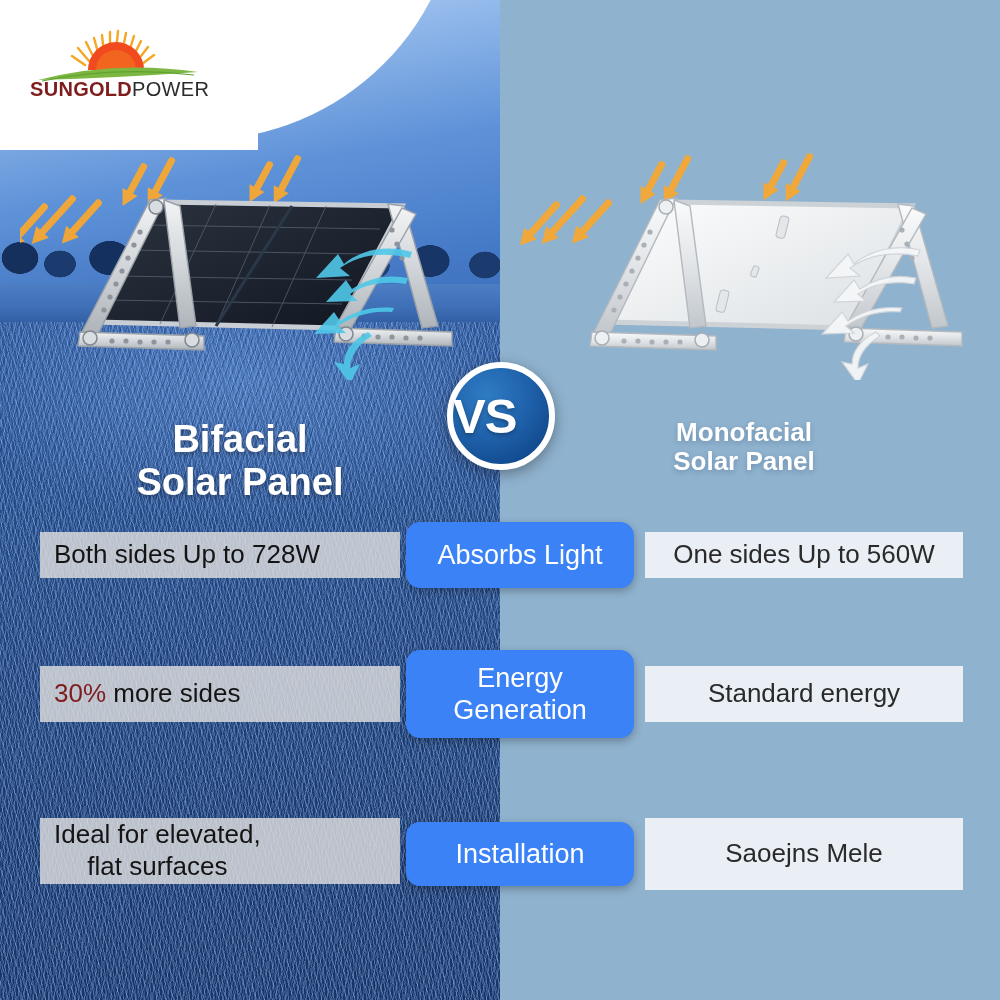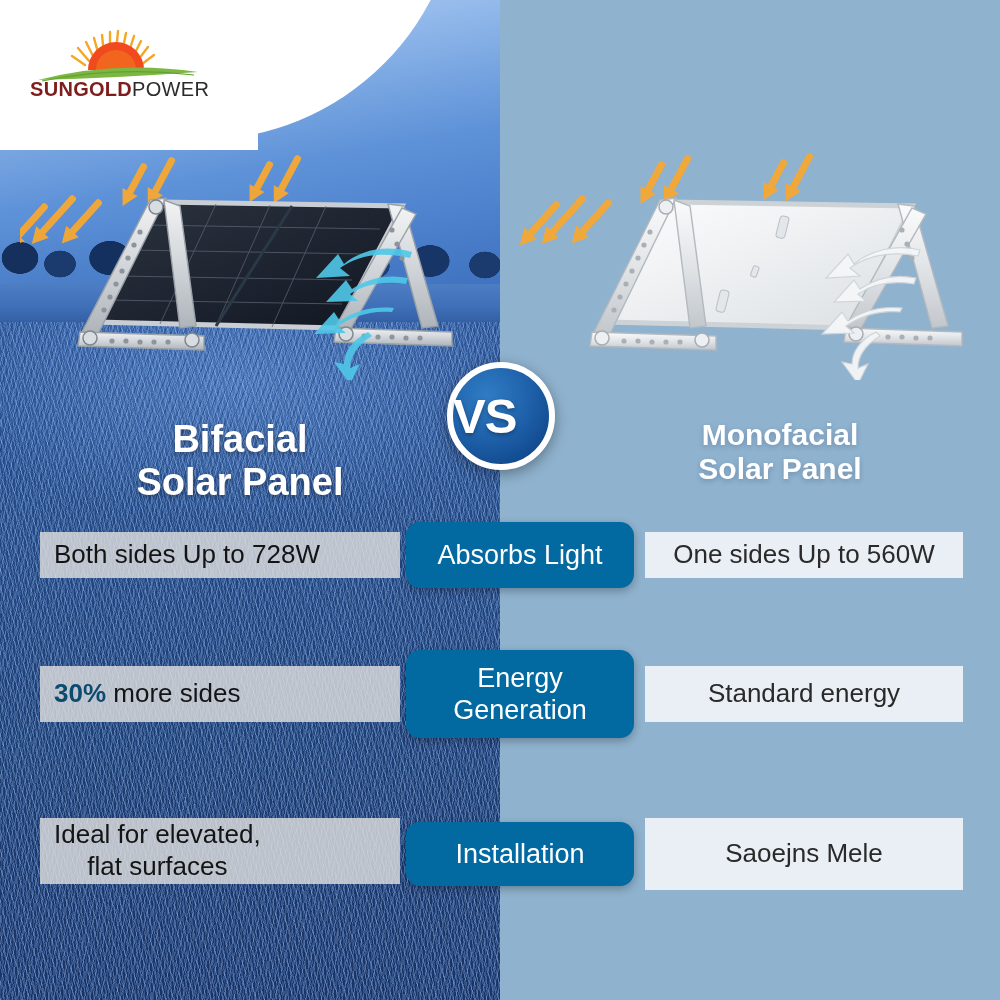--- a/index.html
+++ b/index.html
@@ -89,21 +89,21 @@
   #art-left{ left:20px; top:150px; width:470px; height:230px; }
   #art-right{ left:520px; top:150px; width:470px; height:230px; }
 
   
   .title{
     position:absolute; z-index:30; text-align:center;
     font-weight:bold; color:#ffffff; line-height:1.12;
     text-shadow:0 2px 5px rgba(0,0,0,.35);
   }
   #title-left{ left:30px; top:418px; width:420px; font-size:38px; }
-  #title-right{ left:580px; top:418px; width:400px; font-size:30px;
+  #title-right{ left:544px; top:418px; width:400px; font-size:26px;
                 text-shadow:0 2px 5px rgba(40,70,110,.30); }
   .title .l2{ display:block; }
 
   
   .vs-badge{
     position:absolute; left:447px; top:362px; width:108px; height:108px;
     border-radius:50%; z-index:40;
     background:radial-gradient(circle at 35% 28%, #2f7cc4 0%, #1f62ab 45%, #134d92 75%, #0d3e7c 100%);
     border:6px solid #ffffff;
     box-shadow:0 4px 14px rgba(0,0,0,.35);
@@ -128,40 +128,40 @@
     text-align:center; font-size:26px; line-height:1.22; padding:0 14px;
   }
   .cell-right{
     position:absolute;
     background:#e9eff4;
     color:#2a2a2a; display:flex; align-items:center; justify-content:center;
     text-align:center; font-size:26px; line-height:1.22; padding:0 14px;
   }
   .cell-mid{
     position:absolute;
-    background:#0369a1; border-radius:14px;
+    background:#3b82f6; border-radius:14px;
     color:#ffffff; display:flex; align-items:center; justify-content:center;
     text-align:center; font-size:27px; line-height:1.2; padding:12px 16px;
     box-shadow:0 3px 8px rgba(0,0,0,.28); z-index:5;
   }
 
   
   #row-0 .cell-left { top:10px; width:360px; height:46px; }
   #row-0 .cell-mid  { left:406px; top:0px; width:228px; height:66px; }
   #row-0 .cell-right{ left:645px; top:10px; width:318px; height:46px; }
 
   #row-1 .cell-left { top:16px; width:360px; height:56px; }
   #row-1 .cell-mid  { left:406px; top:0px; width:228px; height:88px; }
   #row-1 .cell-right{ left:645px; top:16px; width:318px; height:56px; }
 
   #row-2 .cell-left { top:10px; width:360px; height:66px; }
   #row-2 .cell-mid  { left:406px; top:14px; width:228px; height:64px; }
   #row-2 .cell-right{ left:645px; top:10px; width:318px; height:72px; }
 
-  .pct{ color:#0c4a6e; font-weight:bold; }
+  .pct{ color:#7f1d1d; font-weight:normal; }
 </style>
 </head>
 <body>
 
 <div id="stage">
 
   <div class="right-half"></div>
   <div class="left-half">
     <div class="sky"></div>
     <div class="treeline"></div>

